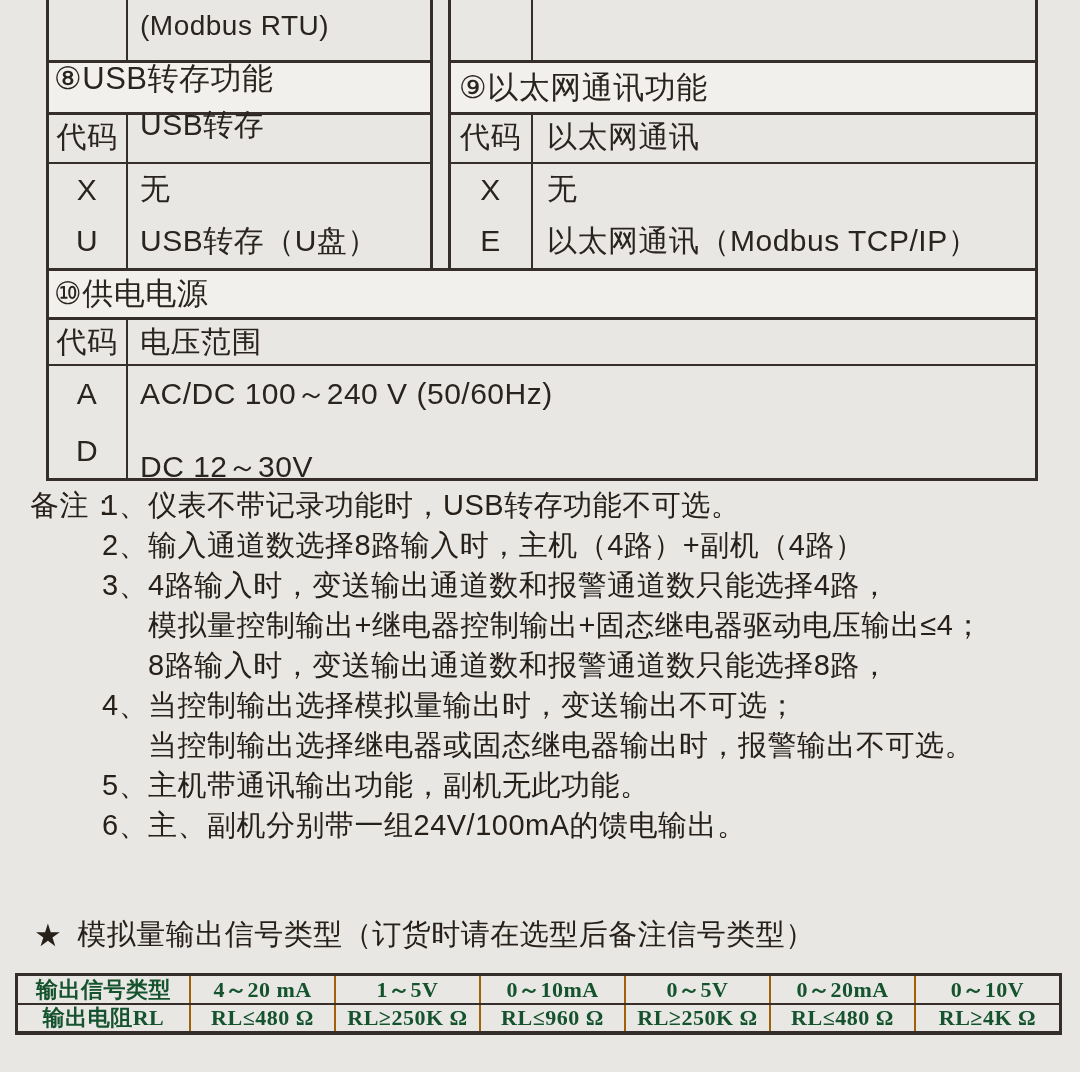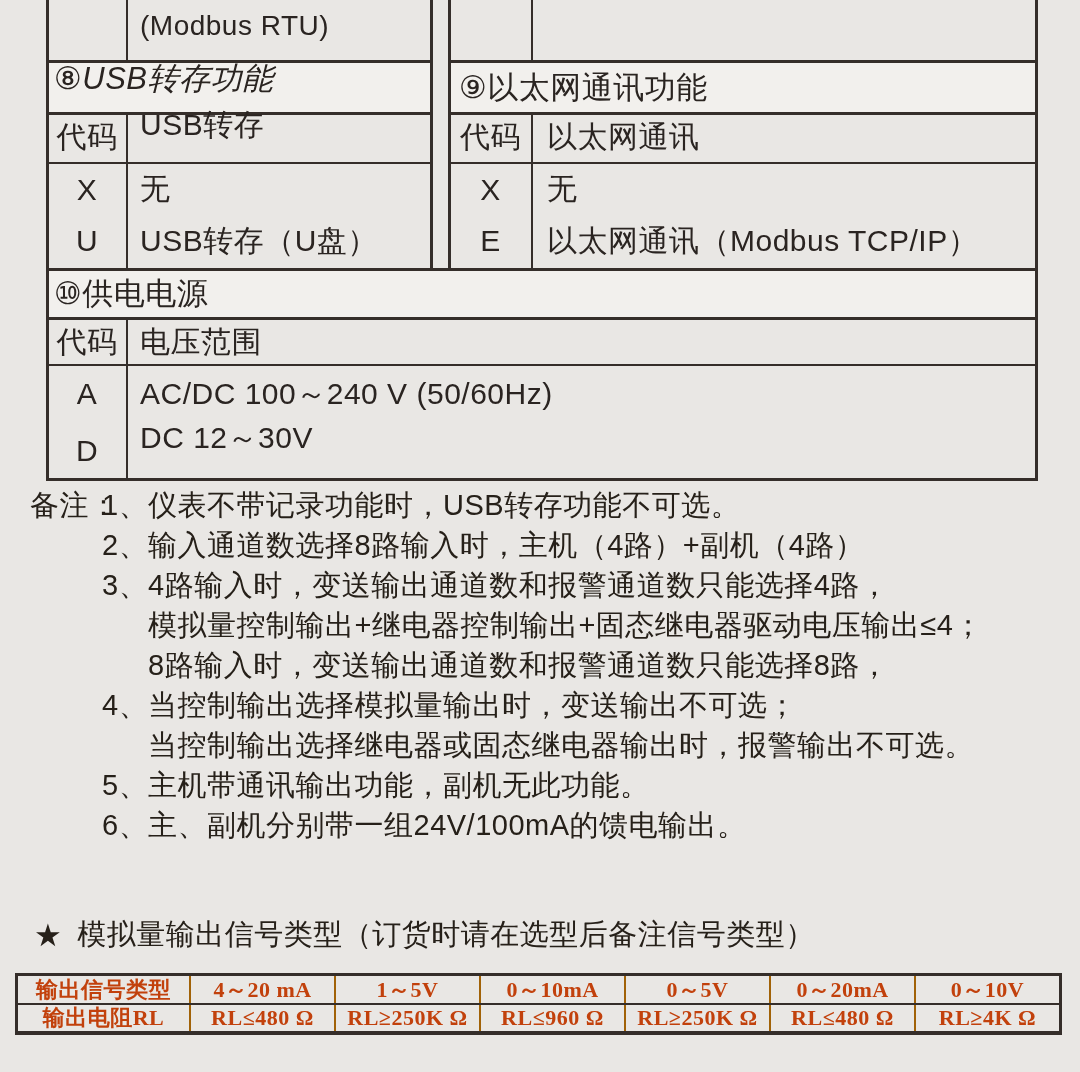--- a/index.html
+++ b/index.html
@@ -36,21 +36,21 @@
     position:absolute;left:34px;top:914px;height:42px;
     display:flex;align-items:center;font-size:29px;color:#262019;
     white-space:nowrap;letter-spacing:0.5px;
   }
   #analog-heading .star{font-size:31px;margin-right:15px;}
   
   #btable{
     position:absolute;left:15px;top:973px;width:1041px;
     border:3px solid #352e2a;border-bottom-width:4px;
     font-family:"Liberation Serif","DejaVu Serif",serif;
-    font-weight:bold;color:#c2410c;font-size:22px;
+    font-weight:bold;color:#14532d;font-size:22px;
     background:#e9e7e4;
   }
   .brow{display:flex;}
   .brow1{border-bottom:2px solid #352e2a;}
   .bcell{
     display:flex;align-items:center;justify-content:center;
     height:27px;flex:1 1 0;border-left:2px solid #a16207;
     white-space:nowrap;letter-spacing:0.5px;
   }
   .brow2 .bcell{height:26px;}
@@ -81,21 +81,21 @@
   <div class="ln" style="left:448px;top:112px;width:590px;height:3px;"></div>
   <div class="ln" style="left:46px;top:162px;width:387px;height:2px;"></div>
   <div class="ln" style="left:448px;top:162px;width:590px;height:2px;"></div>
   <div class="ln" style="left:46px;top:268px;width:992px;height:3px;"></div>
   <div class="ln" style="left:46px;top:317px;width:992px;height:3px;"></div>
   <div class="ln" style="left:46px;top:364px;width:992px;height:2px;"></div>
   <div class="ln" style="left:46px;top:478px;width:992px;height:3px;"></div>
 
   <div class="tcell" style="left:140px;top:4px;width:300px;height:52px;font-size:28px;align-items:flex-start;padding-top:6px;">(Modbus RTU)</div>
 
-  <div class="tcell sect-title" style="left:54px;top:63px;width:376px;height:32px;font-style:italic;">⑧USB转存功能</div>
+  <div class="tcell sect-title" style="left:54px;top:63px;width:376px;height:32px;">⑧USB转存功能</div>
   <div class="tcell center" style="left:46px;top:112px;width:82px;height:50px;">代码</div>
   <div class="tcell" style="left:140px;top:100px;width:290px;height:50px;">USB转存</div>
   <div class="tcell center" style="left:46px;top:164px;width:82px;height:51px;">X</div>
   <div class="tcell" style="left:140px;top:164px;width:290px;height:51px;">无</div>
   <div class="tcell center" style="left:46px;top:215px;width:82px;height:52px;">U</div>
   <div class="tcell" style="left:140px;top:215px;width:290px;height:52px;">USB转存（U盘）</div>
 
   <div class="tcell sect-title" style="left:459px;top:63px;width:570px;height:49px;">⑨以太网通讯功能</div>
   <div class="tcell center" style="left:448px;top:112px;width:85px;height:50px;">代码</div>
   <div class="tcell" style="left:547px;top:112px;width:480px;height:50px;">以太网通讯</div>
@@ -103,21 +103,21 @@
   <div class="tcell" style="left:547px;top:164px;width:480px;height:51px;">无</div>
   <div class="tcell center" style="left:448px;top:215px;width:85px;height:52px;">E</div>
   <div class="tcell" style="left:547px;top:215px;width:480px;height:52px;">以太网通讯（Modbus TCP/IP）</div>
 
   <div class="tcell sect-title" style="left:54px;top:271px;width:500px;height:46px;">⑩供电电源</div>
   <div class="tcell center" style="left:46px;top:320px;width:82px;height:44px;">代码</div>
   <div class="tcell" style="left:140px;top:320px;width:400px;height:44px;">电压范围</div>
   <div class="tcell center" style="left:46px;top:366px;width:82px;height:56px;">A</div>
   <div class="tcell" style="left:140px;top:366px;width:700px;height:56px;">AC/DC 100～240 V (50/60Hz)</div>
   <div class="tcell center" style="left:46px;top:424px;width:82px;height:54px;">D</div>
-  <div class="tcell" style="left:140px;top:411px;width:700px;height:54px;">DC 12～30V</div>
+  <div class="tcell" style="left:140px;top:440px;width:700px;height:54px;">DC 12～30V</div>
 
   <div id="notes">
       <div class="note-line">
         <span class="note-label">备注：</span>
         <span class="note-num">1、</span>
         <span>仪表不带记录功能时，USB转存功能不可选。</span>
       </div>
       <div class="note-line">
         <span class="sp72"></span>
         <span class="note-num">2、</span>

